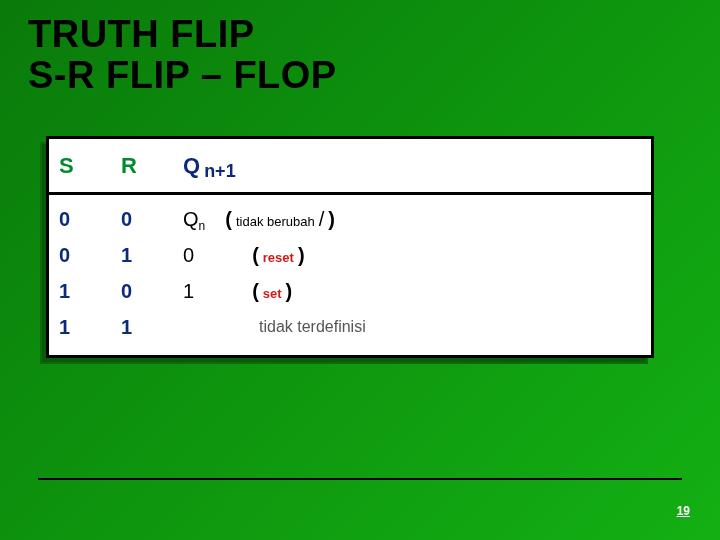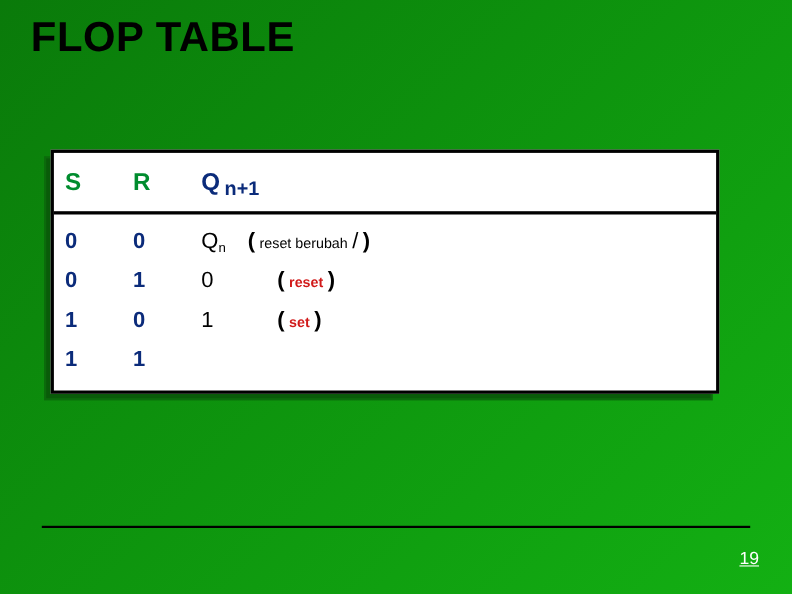--- a/index.html
+++ b/index.html
@@ -45,29 +45,31 @@
   .red { color:#d11a1a; font-weight:bold;text-align:center; }
   .slash { color:#000; font-size:20px; }
   .hr {
     position:absolute;
     left:38px; right:38px; bottom:60px;
     border-top:2px solid #000;
   }
   .pn {
     position:absolute;
     right:30px; bottom:22px;
-    color:#fff; font-size:16px;
+    color:#fff; font-size:12px;
     text-decoration: underline;
+    font-weight: bold;
   }
 </style>
 </head>
 <body>
 
 <div class="title-block">
-  <div>FLOP TABLE</div>
+  <div>TRUTH FLIP</div>
+  <div>S-R  FLIP – FLOP</div>
 </div>
 
 <div class="table-wrap">
   <div class="row head">
     <div class="col-s h">S</div>
     <div class="col-r h">R</div>
     <div class="col-q">
       <span class="h h-q">Q</span>
       <span class="sub">n+1</span>
     </div>
@@ -77,21 +79,21 @@
 
     <div class="row">
       <div class="col-s v">0</div>
       <div class="col-r v">0</div>
       <div class="col-q">
         <span class="out">
           <span>Q</span><span class="subn">n</span>
         </span>
         <span style="width:12px"></span>
         <span class="paren">(</span>
-        <span class="small">reset berubah</span>
+        <span class="small">tidak berubah</span>
         <span class="slash">/</span>
         <span class="paren">)</span>
       </div>
     </div>
 
     <div class="row">
       <div class="col-s v">0</div>
       <div class="col-r v">1</div>
       <div class="col-q">
         <span class="out">0</span>
@@ -110,19 +112,23 @@
         <span style="width:50px"></span>
         <span class="paren">(</span>
         <span class="small red">set</span>
         <span class="paren">)</span>
       </div>
     </div>
 
     <div class="row">
       <div class="col-s v">1</div>
       <div class="col-r v">1</div>
+      <div class="col-q">
+        <span style="width:72px"></span>
+        <span class="small" style="font-size:16px;color:#555">tidak terdefinisi</span>
+      </div>
     </div>
 
   </div>
 </div>
 
 <div class="hr"></div>
 <div class="pn">19</div>
 
 </body></html>

